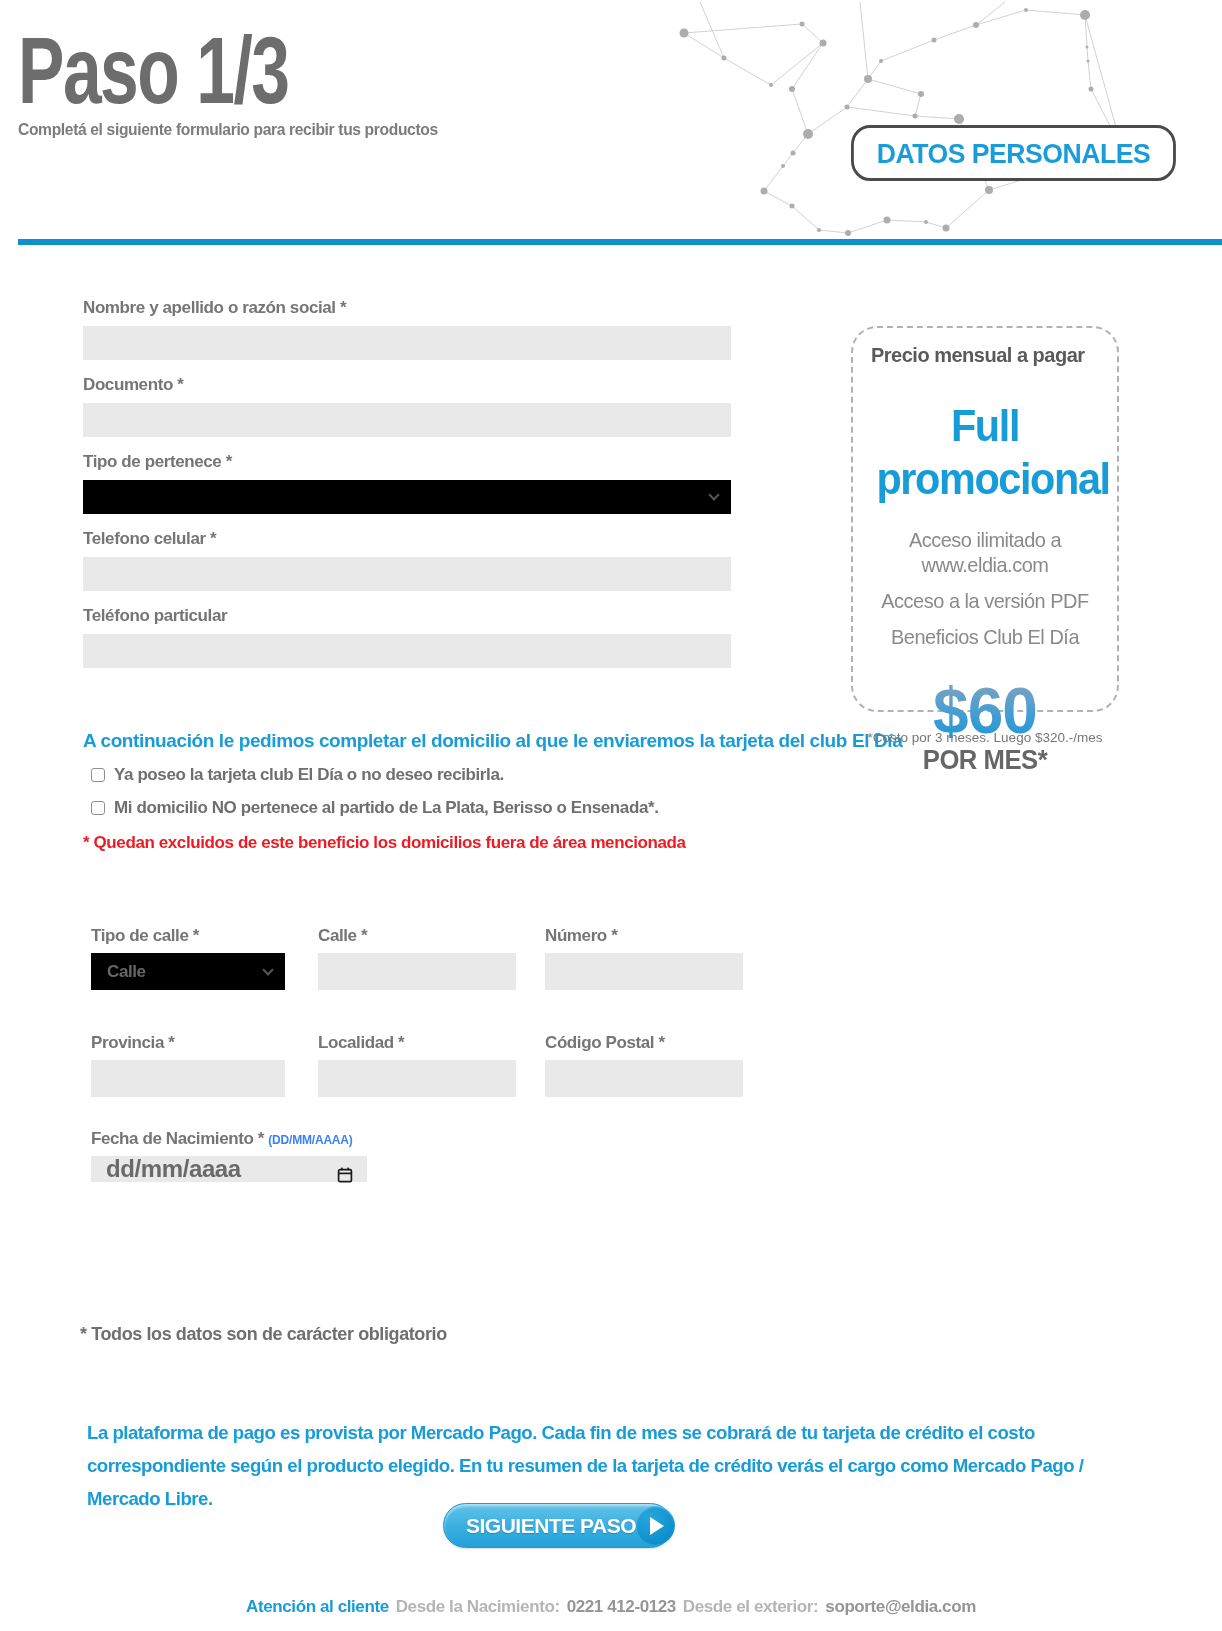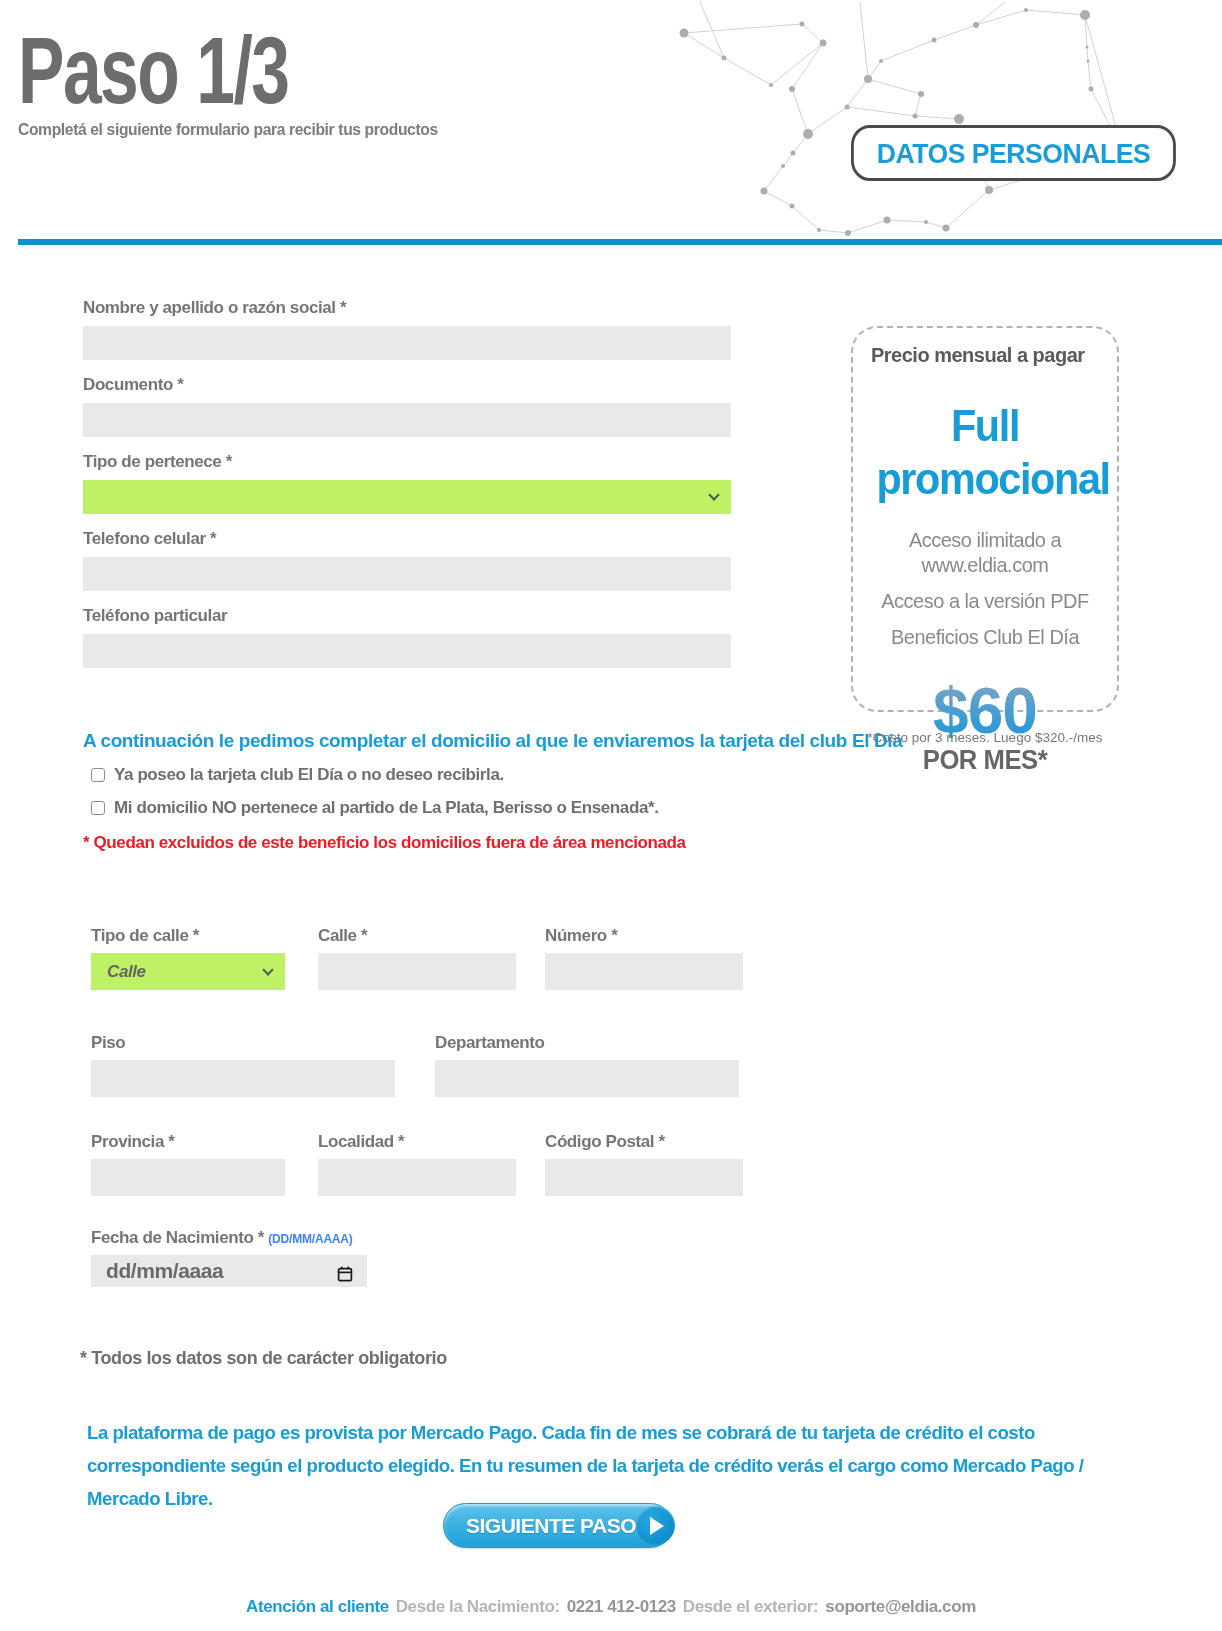--- a/index.html
+++ b/index.html
@@ -41,23 +41,22 @@
   .field-label {
     display:block; font-size:17px; font-weight:bold; color:#757575;
     letter-spacing:-0.4px; margin-bottom:8px;
   }
   .text-input {
     display:block; width:100%; height:34px; border:none; outline:none;
     background:#e9e9e9; font-family:"Liberation Sans",sans-serif;
     font-size:16px; color:#444; padding:0 10px;
   }
   .select-box {
-    position:relative; width:100%; height:34px; background:#bef264;
+    position:relative; width:100%; height:34px; background:#000000;
     cursor:pointer;
-    font-style:italic;
   }
   .select-value {
     line-height:34px; padding-left:16px; font-size:17px; font-weight:bold;
     color:#666; letter-spacing:-0.4px;
   }
   .chevron {
     position:absolute; right:13px; top:11px; width:8px; height:8px;
     border-right:2px solid #555; border-bottom:2px solid #555;
     transform:rotate(45deg);
   }
@@ -92,22 +91,22 @@
   .addr-col .field-label { margin-bottom:7px; }
   .addr-input { height:37px; }
   .w194 { width:194px; } .w198 { width:198px; } .w304 { width:304px; }
   .g33 { margin-right:33px; } .g29 { margin-right:29px; } .g40 { margin-right:40px; }
   .addr-select { height:37px; }
   .addr-select .select-value { line-height:37px; }
   .addr-select .chevron { top:13px; }
 
   .date-wrap { position:relative; width:276px; }
   .date-input {
-    width:276px; height:32px; background:#e9e9e9; border:none; outline:none;
-    font-family:"Liberation Sans",sans-serif; font-size:21px; font-weight:bold;
+    width:276px; height:26px; background:#e9e9e9; border:none; outline:none;
+    font-family:"Liberation Sans",sans-serif; font-size:24px; font-weight:bold;
     letter-spacing:-0.4px; color:#6a6a6a; padding:0 40px 0 15px;
   }
   .date-input::placeholder { color:#6a6a6a; opacity:1; }
   .calendar-icon { position:absolute; right:14px; top:11px; width:16px; height:16px; }
   .format-hint { font-size:12px; font-weight:bold; color:#3b82f6; letter-spacing:-0.2px; }
 
   
   .price-panel {
     position:absolute; left:851px; top:326px; width:268px; height:386px;
     border:2px dashed #b2b2b2; border-radius:26px; background:#fff;
@@ -139,21 +138,21 @@
     margin-top:2px; transform:scaleX(0.95);
   }
   .price-footnote {
     position:absolute; left:851px; top:730px; width:268px; text-align:center;
     font-size:13.5px; color:#777;
   }
 
   
   .required-note {
     position:absolute; left:80px; top:1324px;
-    font-size:18px; font-weight:bold; color:#6f6f6f; letter-spacing:-0.4px;margin-top:24px;
+    font-size:18px; font-weight:bold; color:#6f6f6f; letter-spacing:-0.4px;
   }
   .payment-note {
     position:absolute; left:87px; top:1416px; width:1066px;
     font-size:19px; font-weight:bold; color:#189cd8;
     letter-spacing:-0.5px; line-height:33px; transform:scaleX(0.98);
     transform-origin:left top;
   }
   .next-button {
     position:absolute; left:443px; top:1503px; width:230px; height:45px;
     border:1px solid #2397cd; border-radius:23px; cursor:pointer;
@@ -332,30 +331,20 @@
       <div class="addr-col w198 g29">
         <label class="field-label">Calle *</label>
         <input class="text-input addr-input" type="text" style="">
       </div>
       <div class="addr-col w198">
         <label class="field-label">Número *</label>
         <input class="text-input addr-input" type="text" style="">
       </div>
     </div>
 
-    <div class="addr-row r2">
-      <div class="addr-col w304 g40">
-        <label class="field-label">Piso</label>
-        <input class="text-input addr-input" type="text" style="">
-      </div>
-      <div class="addr-col w304">
-        <label class="field-label">Departamento</label>
-        <input class="text-input addr-input" type="text" style="">
-      </div>
-    </div>
 
     <div class="addr-row r3">
       <div class="addr-col w194 g33">
         <label class="field-label">Provincia *</label>
         <input class="text-input addr-input" type="text" style="">
       </div>
       <div class="addr-col w198 g29">
         <label class="field-label">Localidad *</label>
         <input class="text-input addr-input" type="text" style="">
       </div>

